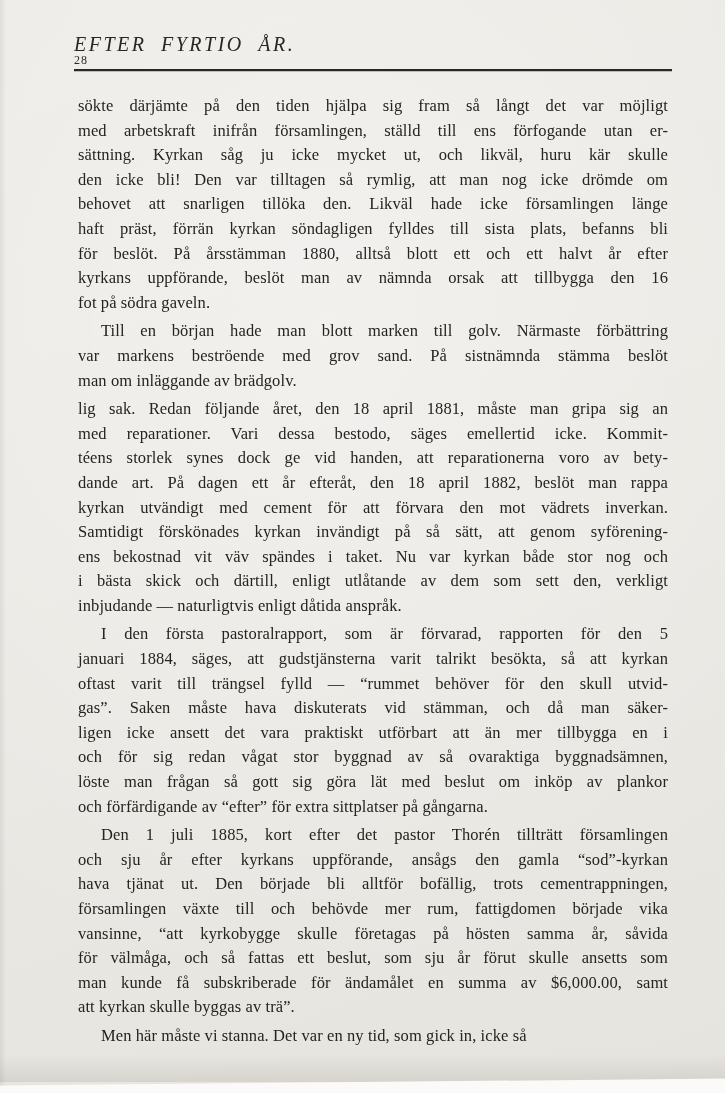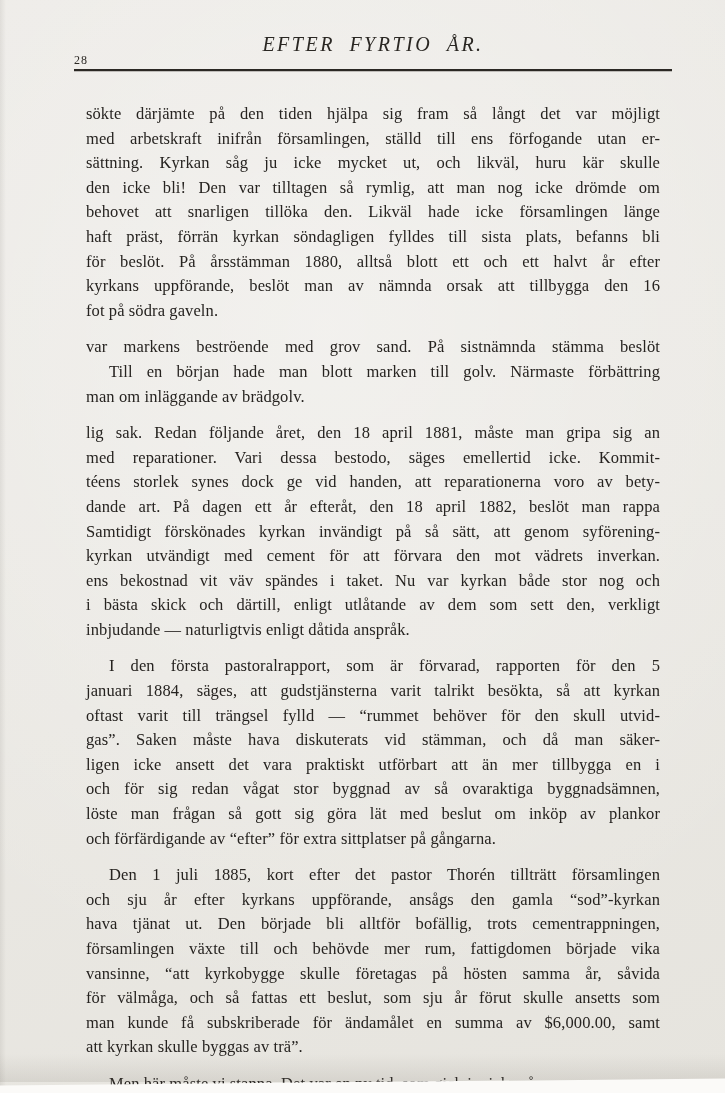--- a/index.html
+++ b/index.html
@@ -40,21 +40,21 @@
   .pagenum {
     position: absolute;
     left: 0;
     top: 20px;
     font-size: 12px;
     letter-spacing: 1px;
     color: #2a2723;
   }
   .title {
     display: block;
-    text-align: center;
+    text-align: left;
     font-style: italic;
     font-size: 20px;
     letter-spacing: 2.5px;
     word-spacing: 7px;
     color: #2a2723;
   }
   .rule {
     position: absolute;
     left: 74px;
     width: 598px;
@@ -65,21 +65,21 @@
   }
   .text {
     position: absolute;
     left: 74px;
     top: 90px;
     width: 598px;
     font-size: 16.5px;
     letter-spacing: 0.1px;
     color: #262320;
   }
-  .paragraph { margin: 12px; }
+  .paragraph { margin: 4px; }
   .line {
     line-height: 24.6px;
     height: 24.6px;
     text-align: justify;
     text-align-last: justify;
     white-space: normal;
   }
   .line.last {
     text-align-last: left;
   }
@@ -122,31 +122,31 @@
         <div class="line">med arbetskraft inifrån församlingen, ställd till ens förfogande utan er-</div>
         <div class="line">sättning. Kyrkan såg ju icke mycket ut, och likväl, huru kär skulle</div>
         <div class="line">den icke bli! Den var tilltagen så rymlig, att man nog icke drömde om</div>
         <div class="line">behovet att snarligen tillöka den. Likväl hade icke församlingen länge</div>
         <div class="line">haft präst, förrän kyrkan söndagligen fylldes till sista plats, befanns bli</div>
         <div class="line">för beslöt. På årsstämman 1880, alltså blott ett och ett halvt år efter</div>
         <div class="line">kyrkans uppförande, beslöt man av nämnda orsak att tillbygga den 16</div>
         <div class="line last">fot på södra gaveln.</div>
       </div>
       <div class="paragraph">
+        <div class="line first">Till en början hade man blott marken till golv. Närmaste förbättring</div>
         <div class="line">var markens beströende med grov sand. På sistnämnda stämma beslöt</div>
-        <div class="line first">Till en början hade man blott marken till golv. Närmaste förbättring</div>
         <div class="line last">man om inläggande av brädgolv.</div>
       </div>
       <div class="paragraph">
         <div class="line">lig sak. Redan följande året, den 18 april 1881, måste man gripa sig an</div>
         <div class="line">med reparationer. Vari dessa bestodo, säges emellertid icke. Kommit-</div>
         <div class="line">téens storlek synes dock ge vid handen, att reparationerna voro av bety-</div>
         <div class="line">dande art. På dagen ett år efteråt, den 18 april 1882, beslöt man rappa</div>
+        <div class="line">kyrkan utvändigt med cement för att förvara den mot vädrets inverkan.</div>
         <div class="line">Samtidigt förskönades kyrkan invändigt på så sätt, att genom syförening-</div>
-        <div class="line">kyrkan utvändigt med cement för att förvara den mot vädrets inverkan.</div>
         <div class="line">ens bekostnad vit väv spändes i taket. Nu var kyrkan både stor nog och</div>
         <div class="line">i bästa skick och därtill, enligt utlåtande av dem som sett den, verkligt</div>
         <div class="line last">inbjudande — naturligtvis enligt dåtida anspråk.</div>
       </div>
       <div class="paragraph">
         <div class="line first">I den första pastoralrapport, som är förvarad, rapporten för den 5</div>
         <div class="line">januari 1884, säges, att gudstjänsterna varit talrikt besökta, så att kyrkan</div>
         <div class="line">oftast varit till trängsel fylld — “rummet behöver för den skull utvid-</div>
         <div class="line">gas”. Saken måste hava diskuterats vid stämman, och då man säker-</div>
         <div class="line">ligen icke ansett det vara praktiskt utförbart att än mer tillbygga en i</div>

